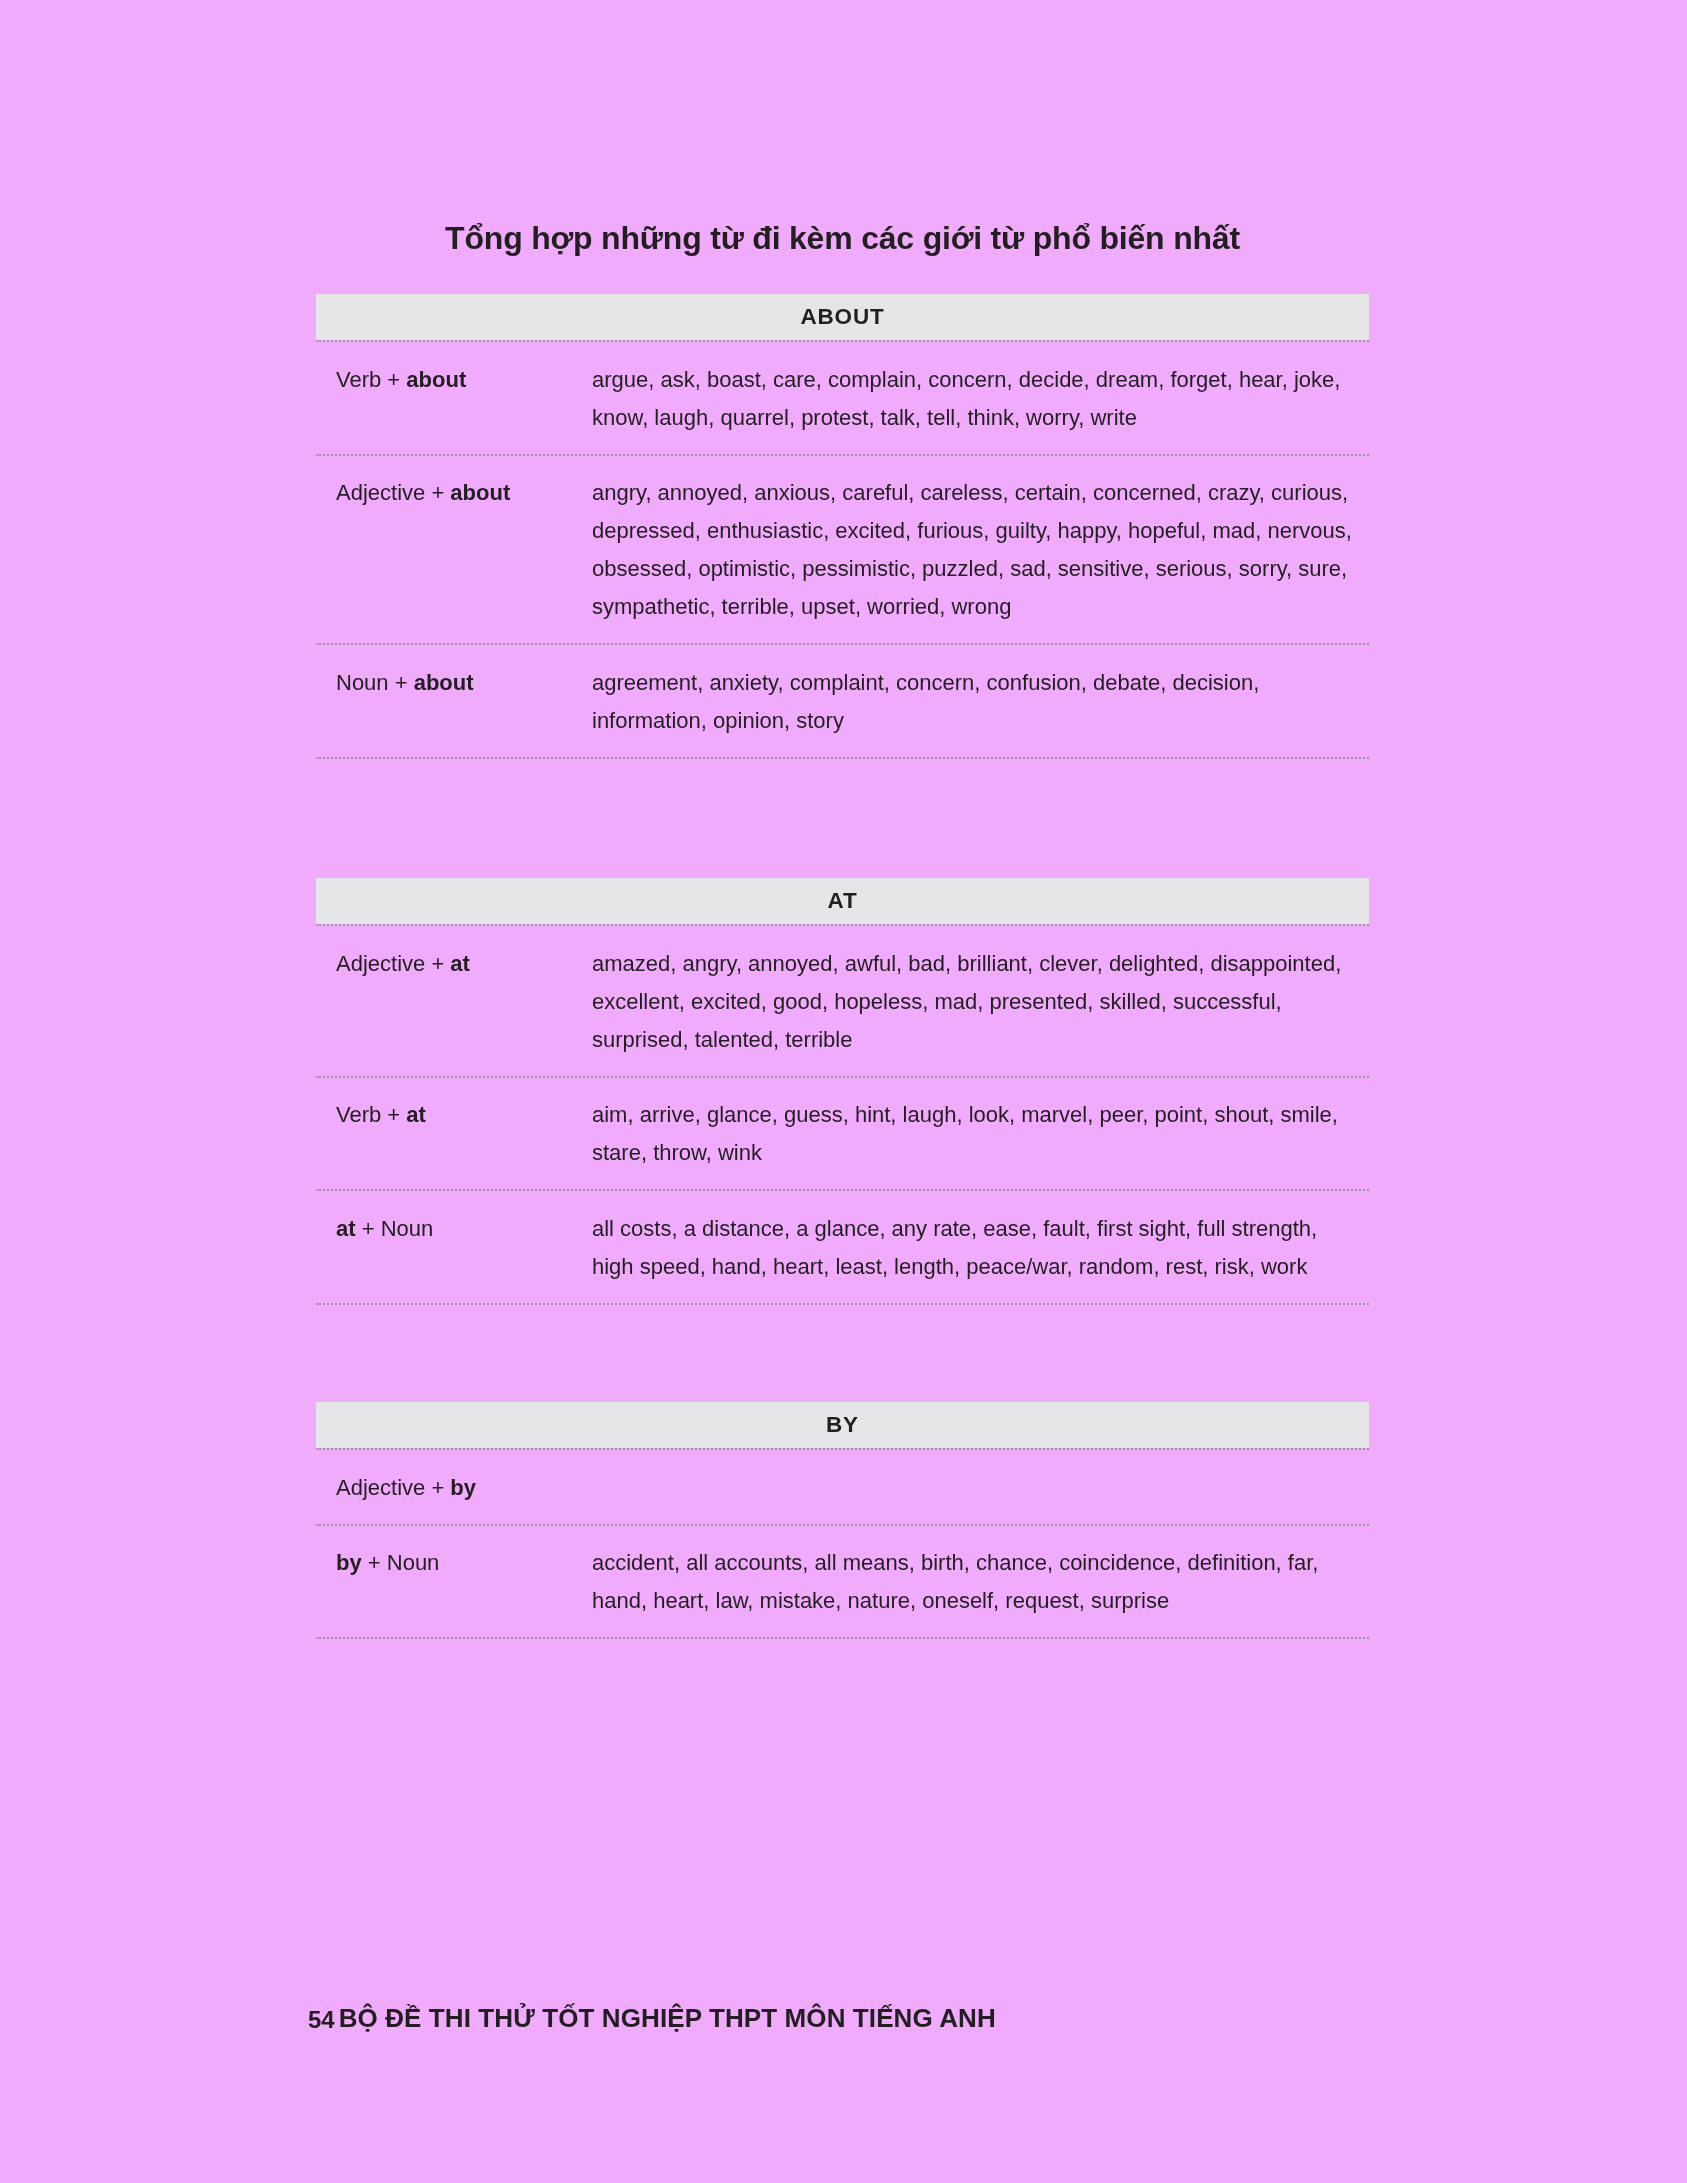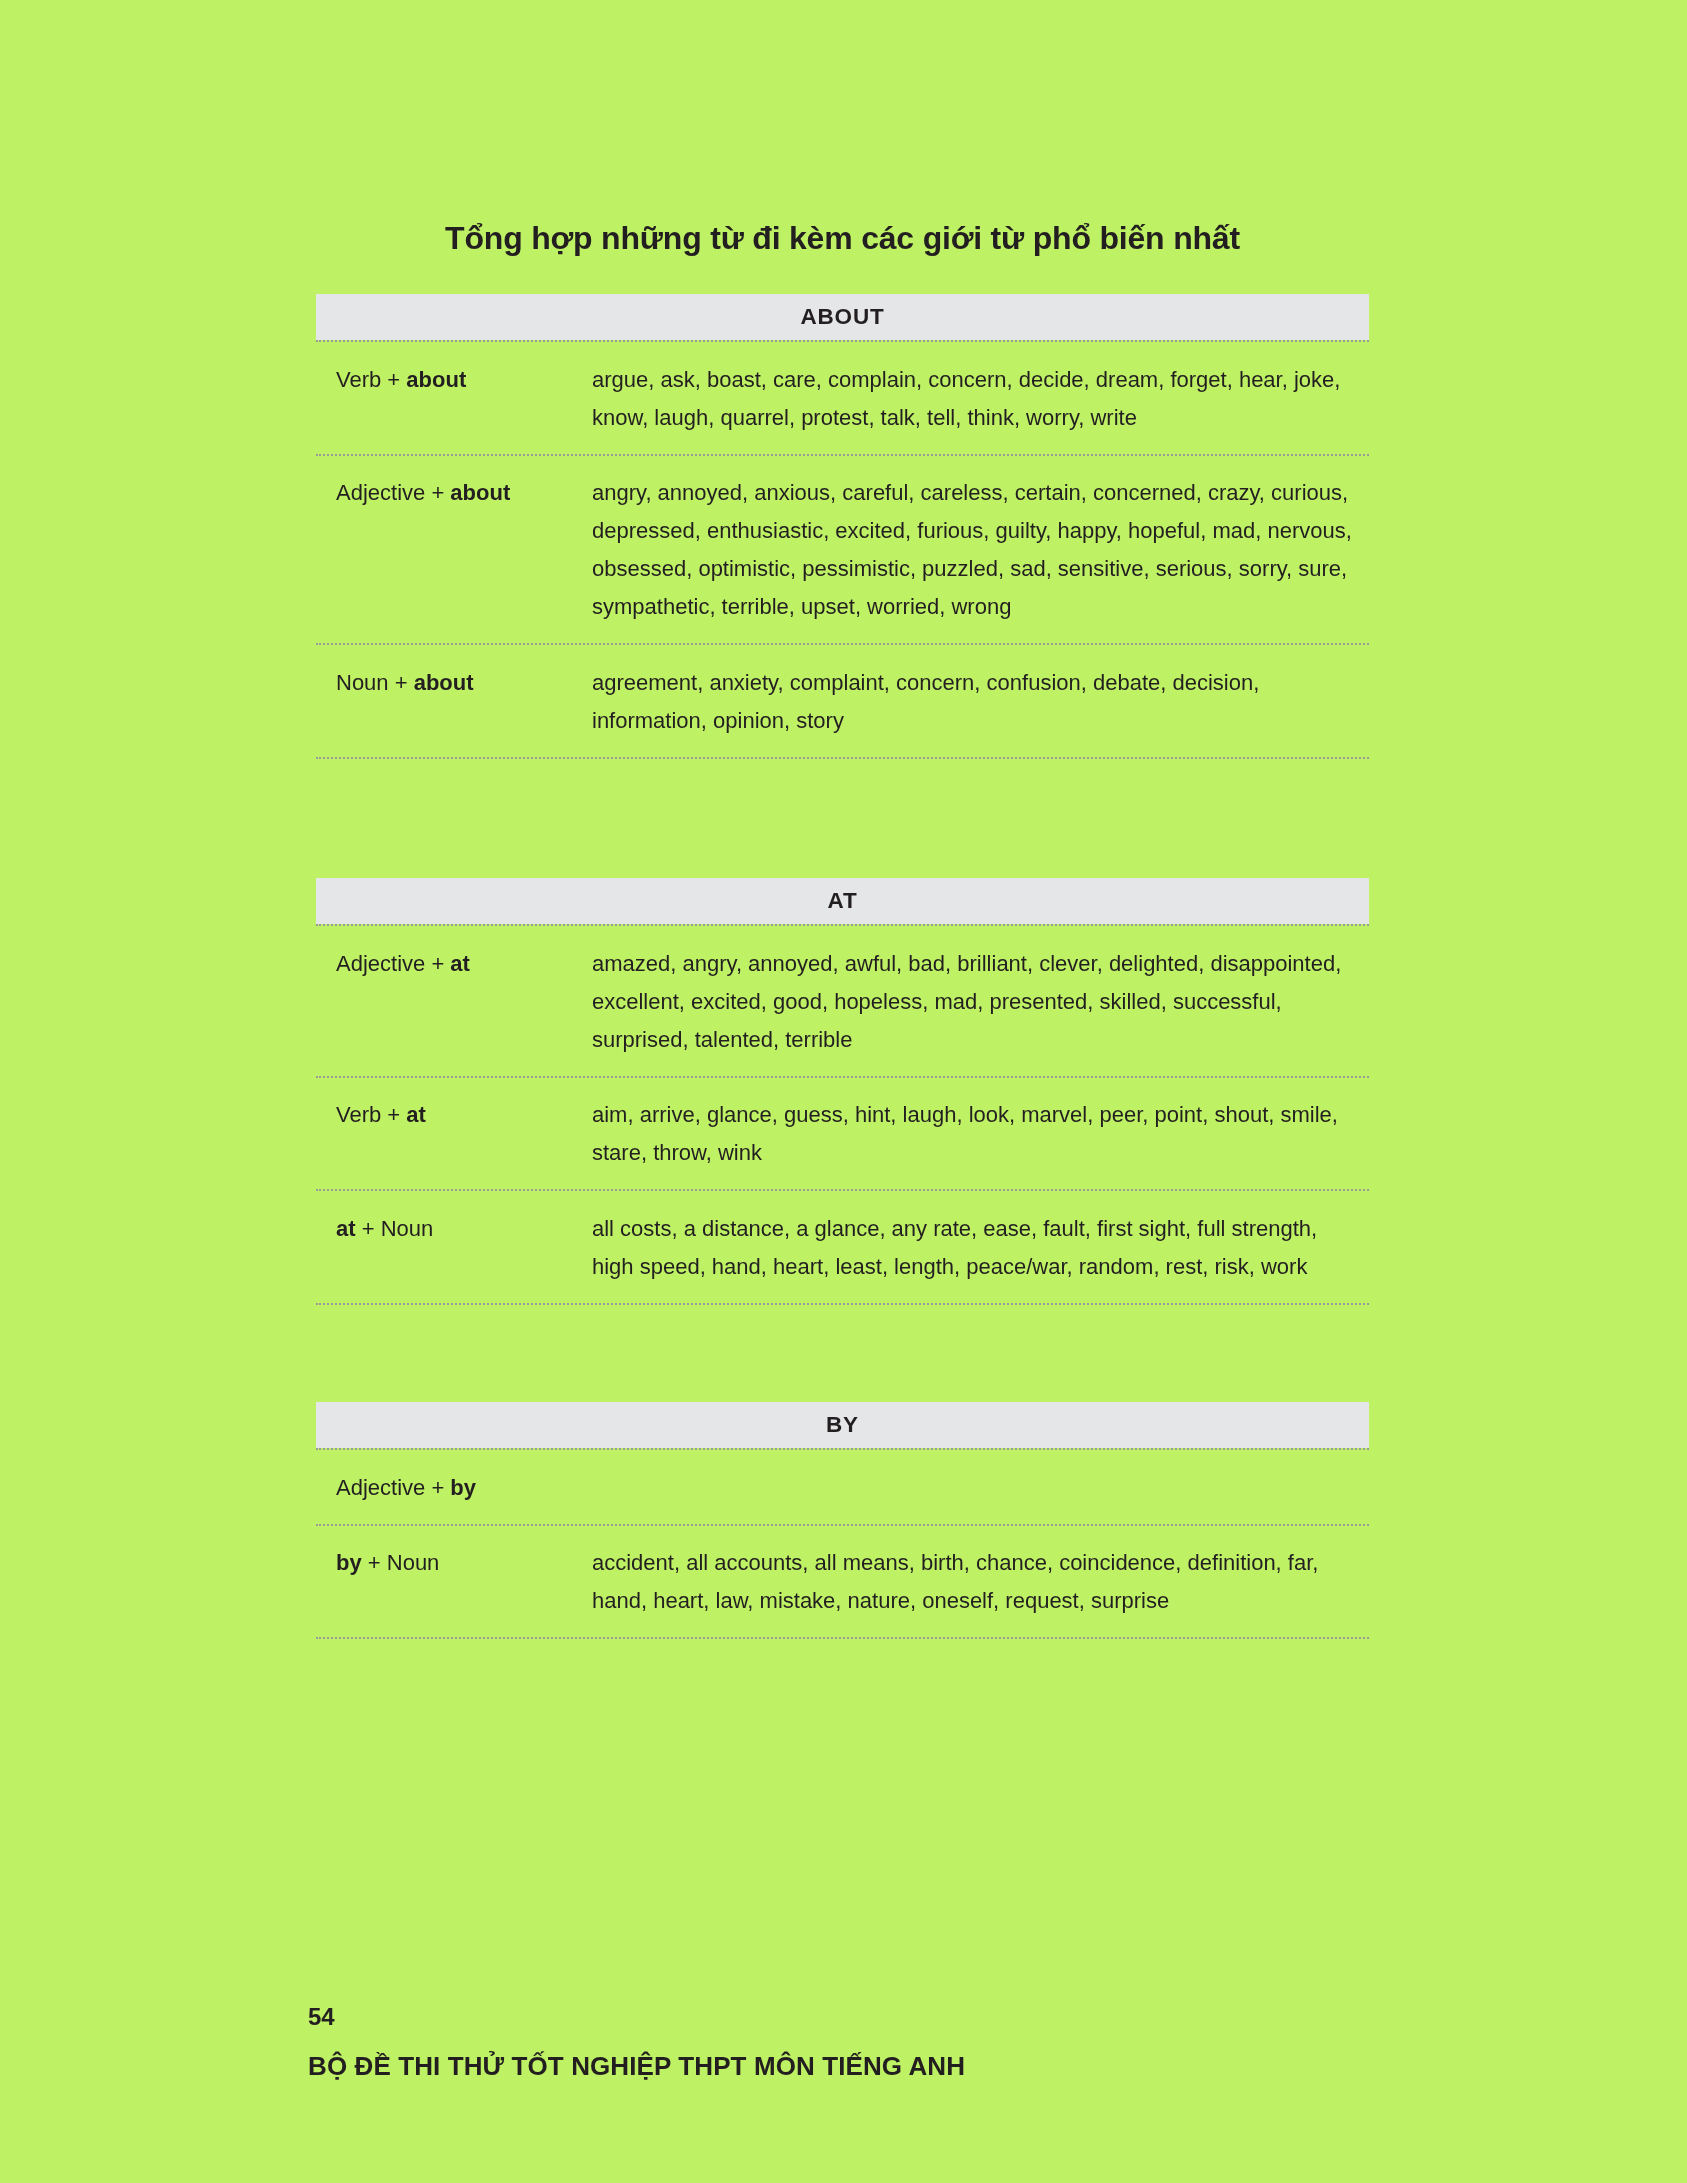--- a/index.html
+++ b/index.html
@@ -14,21 +14,21 @@
     color: #231f20;
     position: relative;
     overflow: hidden;
   }
 
   .page {
     position: absolute;
     top: 0; left: 0;
     width: 1687px;
     height: 2183px;
-    background: #bef264;
+    background: #f0abfc;
   }
 
   
   .doc-title {
     position: absolute;
     left: 316px;
     top: 221px;
     width: 1053px;
     text-align: center;
     font-size: 32px;
@@ -88,23 +88,22 @@
     line-height: 38px;
     color: #231f20;
   }
 
   
   .footer {
     position: absolute;
     left: 308px;
     top: 2003px;
     display: flex;
-    align-items: flex-start;
-    gap: 20px;
-    flex-direction: column;
+    align-items: flex-end;
+    gap: 4px;
   }
   .footer-page {
     font-size: 24px;
     font-weight: 700;
     color: #231f20;
   }
   .footer-text {
     font-size: 26px;
     font-weight: 700;
     letter-spacing: 0.1px;

